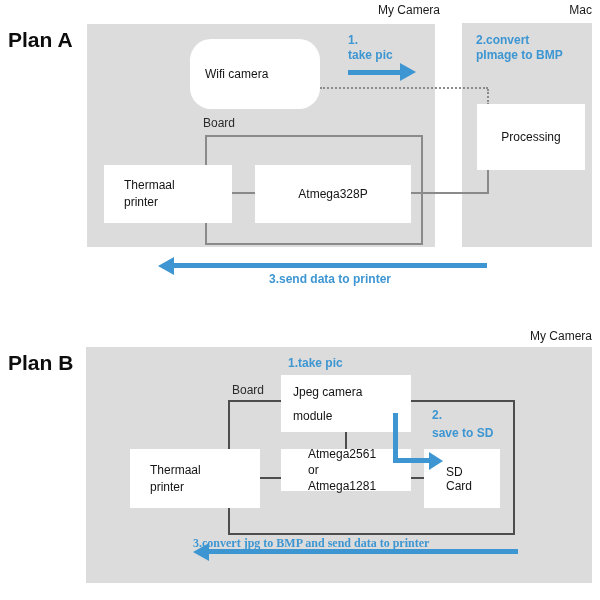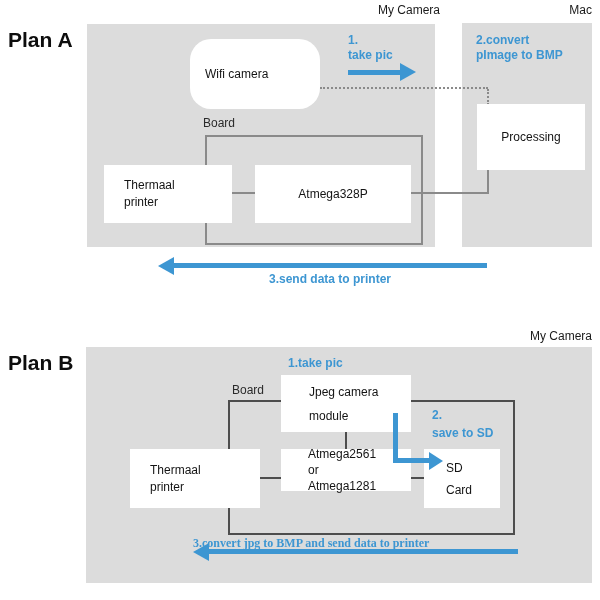--- a/index.html
+++ b/index.html
@@ -83,28 +83,28 @@
 
   <div class="panel" style="left:86px;top:347px;width:506px;height:236px;"></div>
 
   <div class="small-label" style="left:232px;top:383px;">Board</div>
   <div class="boardrect dark" style="left:228px;top:400px;width:283px;height:131px;"></div>
 
   <div class="vline dark" style="left:345px;top:432px;height:17px;"></div>
   <div class="hline dark" style="left:260px;top:477px;width:21px;"></div>
   <div class="hline dark" style="left:411px;top:477px;width:13px;"></div>
 
-  <div class="wbox" style="left:281px;top:375px;width:130px;height:57px;padding-left:28px;box-sizing:border-box;line-height:24px;">Jpeg camera
+  <div class="wbox" style="left:281px;top:375px;width:130px;height:57px;padding-left:12px;box-sizing:border-box;line-height:24px;">Jpeg camera
 module</div>
   <div class="wbox" style="left:130px;top:449px;width:130px;height:59px;padding-left:20px;box-sizing:border-box;">Thermaal
 printer</div>
   <div class="wbox" style="left:281px;top:449px;width:130px;height:42px;padding-left:27px;box-sizing:border-box;line-height:16px;">Atmega2561
 or
 Atmega1281</div>
-  <div class="wbox" style="left:424px;top:449px;width:76px;height:59px;padding-left:22px;box-sizing:border-box;line-height:22px;">SD
+  <div class="wbox" style="left:424px;top:449px;width:76px;height:59px;padding-left:22px;box-sizing:border-box;line-height:14px;">SD
 Card</div>
 
   <div class="blue-text" style="left:288px;top:356px;">1.take pic</div>
 
   <div class="shaft" style="left:393px;top:413px;width:5px;height:50px;"></div>
   <div class="shaft" style="left:393px;top:458px;width:38px;height:5px;"></div>
   <div class="head-right" style="left:429px;top:452px;border-left-width:14px;"></div>
   <div class="blue-text" style="left:432px;top:406px;line-height:18px;">2.
 save to SD</div>
 

